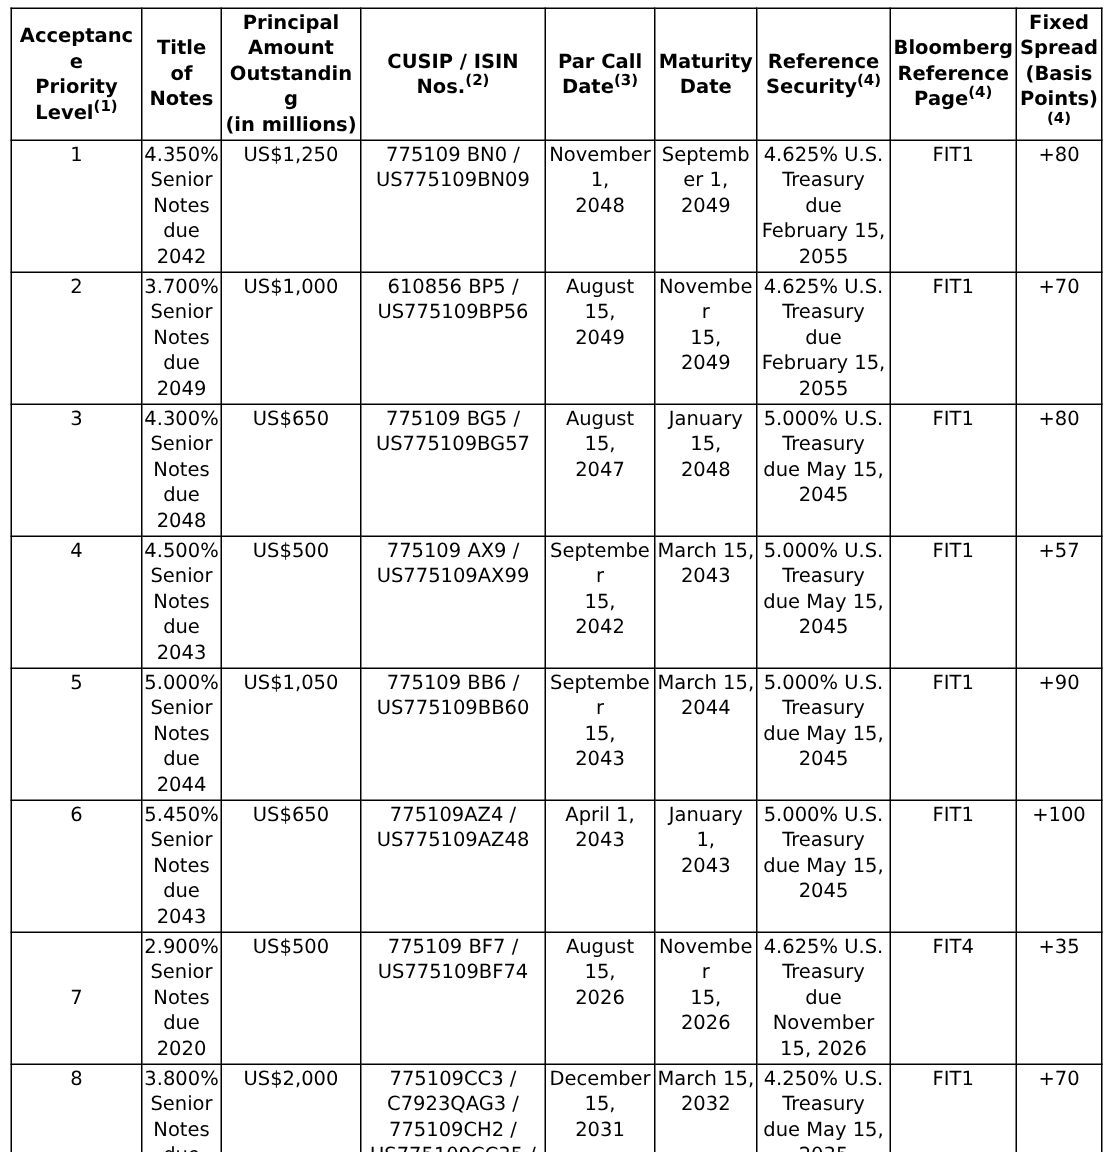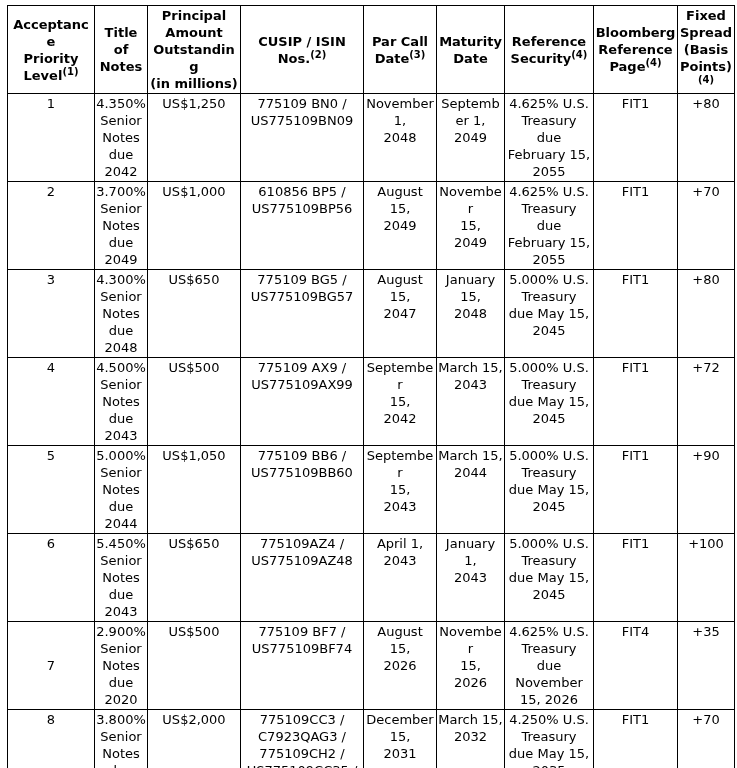--- a/index.html
+++ b/index.html
@@ -170,21 +170,21 @@
         <td>September
 15,
 2042</td>
         <td>March 15,
 2043</td>
         <td>5.000% U.S.
 Treasury
 due May 15,
 2045</td>
         <td>FIT1</td>
-        <td>+72</td>
+        <td>+57</td>
       </tr>
       <tr>
         <td>5</td>
         <td>5.000%
 Senior
 Notes
 due
 2044</td>
         <td>US$1,050</td>
         <td>775109 BB6 /

